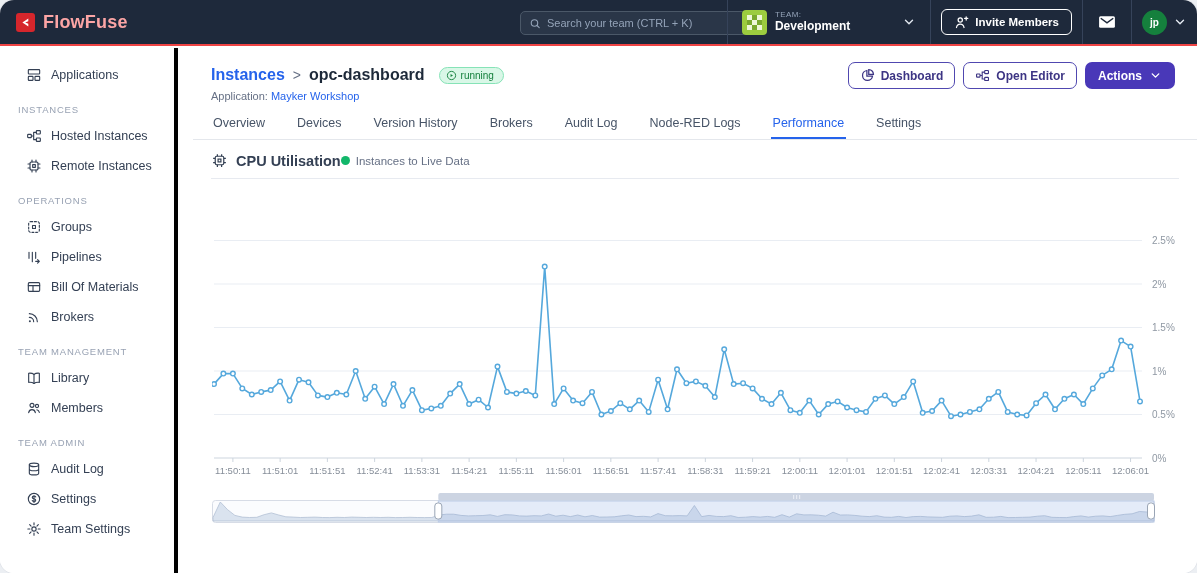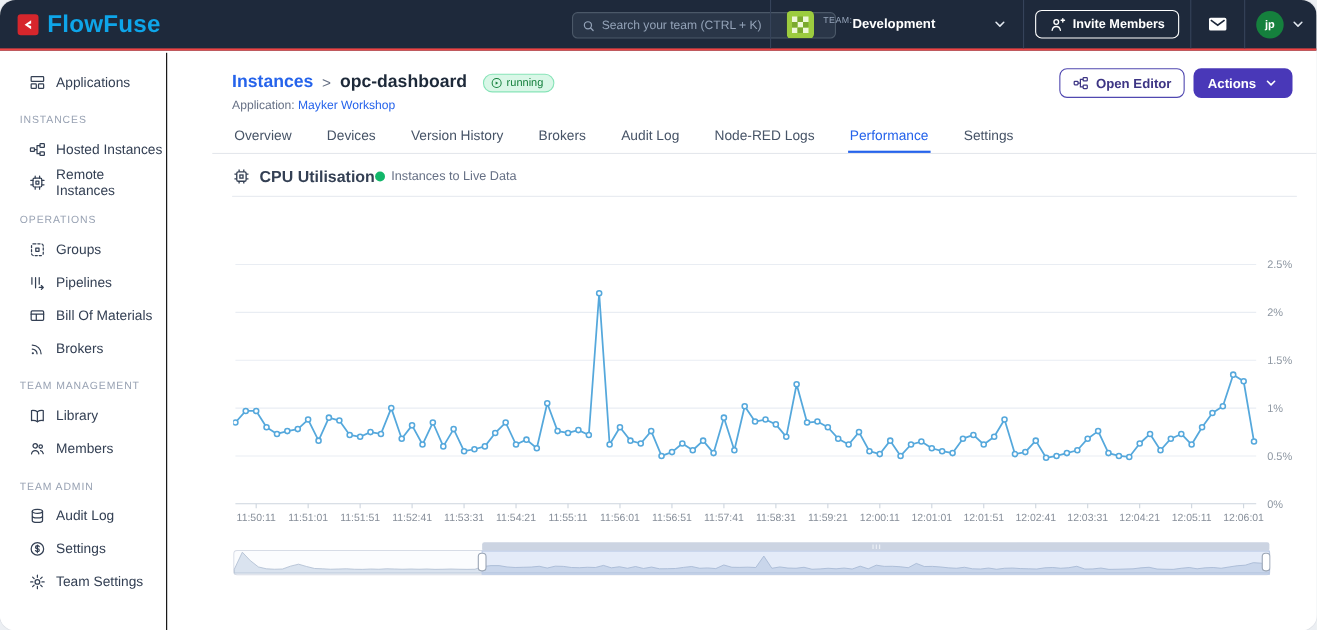--- a/index.html
+++ b/index.html
@@ -3,39 +3,39 @@
 <meta charset="utf-8">
 <style>
   * { box-sizing: border-box; margin: 0; padding: 0; }
   html,body { width:1197px; height:573px; background:#eceff3; font-family:"Liberation Sans", sans-serif; }
   #app { position:relative; width:1197px; height:573px; background:#ffffff; border-radius:14px; overflow:hidden; box-shadow:0 0 0 1px #e2e5ea; }
 
   
   .navbar { position:absolute; left:0; top:0; width:100%; height:46px; background:#1e293b; display:flex; align-items:center; border-bottom:2px solid #ef4444; }
   .brand { display:flex; align-items:center; gap:8px; padding:0 16px; }
   .brand-mark { width:19px; height:19px; border-radius:3px; background:#d6262c; display:flex; align-items:center; justify-content:center; }
-  .brand-name { color:#0ea5e9; font-size:22px; font-weight:bold; letter-spacing:.2px; }
+  .brand-name { color:#fca5a5; font-size:18px; font-weight:bold; letter-spacing:.2px; }
   .nav-search { position:absolute; left:520px; top:11px; width:240px; height:24px; background:#2a3648; border:1px solid #4b5868; border-radius:5px; display:flex; align-items:center; padding:0 8px; gap:6px; }
   .nav-search input { background:transparent; border:none; outline:none; color:#cbd5e1; font-size:11px; width:100%; font-family:"Liberation Sans",sans-serif; }
   .nav-search input::placeholder { color:#94a3b8; }
   .nav-right { position:absolute; right:10px; top:0; height:44px; display:flex; align-items:center; }
   .nav-divider { width:1px; height:44px; background:#36435a; margin:0 10px; }
   .team-chip { display:flex; align-items:center; gap:8px; padding:0 4px; cursor:pointer; }
   .team-avatar { width:25px; height:25px; border-radius:4px; overflow:hidden; background:#16202e; }
-  .team-texts { display:flex; flex-direction:row; line-height:1.1; }
+  .team-texts { display:flex; flex-direction:column; line-height:1.1; }
   .team-label { color:#94a3b8; font-size:8px; letter-spacing:.4px; }
   .team-name { color:#ffffff; font-size:12px; font-weight:bold; }
   .chev { color:#e2e8f0; display:flex; align-items:center; }
   .invite-btn { display:flex; align-items:center; gap:6px; border:1.5px solid #ffffff; border-radius:6px; height:26px; padding:0 12px; color:#ffffff; font-size:11.5px; font-weight:bold; background:transparent; cursor:pointer; }
   .icon-btn { color:#ffffff; display:flex; align-items:center; padding:0 4px; cursor:pointer; }
   .user-chip { display:flex; align-items:center; gap:6px; cursor:pointer; }
   .user-avatar { width:25px; height:25px; border-radius:50%; background:#15803d; color:#fff; font-size:10px; font-weight:bold; display:flex; align-items:center; justify-content:center; }
 
   
-  .sidebar { position:absolute; left:0; top:48px; width:152px; height:525px; background:#ffffff; border-right:1px solid #000000; padding:12px 0 0 0; }
+  .sidebar { position:absolute; left:0; top:48px; width:178px; height:525px; background:#ffffff; border-right:4px solid #000000; padding:12px 0 0 0; }
   .side-section-header { font-size:9.5px; color:#98a2b3; letter-spacing:.8px; padding:14px 0 6px 18px; }
   .side-item { display:flex; align-items:center; gap:9px; height:30px; padding-left:26px; color:#344054; font-size:12.5px; cursor:pointer; }
   .side-item .i { width:16px; height:16px; color:#344054; flex:0 0 16px; display:flex; }
   .i svg { width:100%; height:100%; }
 
   
   .main { position:absolute; left:193px; top:48px; width:1004px; height:525px; background:#ffffff; }
   .crumb-row { position:absolute; left:18px; top:18px; display:flex; align-items:center; gap:8px; }
   .crumb-link { color:#2563eb; font-size:16px; font-weight:bold; cursor:pointer; }
   .crumb-sep { color:#667085; font-size:14px; }
@@ -284,20 +284,29 @@
         </span>
         <span>running</span>
       </span>
     </div>
     <div class="app-row">
       <span>Application:</span>
       <a>Mayker Workshop</a>
     </div>
 
     <div class="header-actions">
+      <button class="btn-outline">
+        <span class="i">
+          <svg viewBox="0 0 24 24" fill="none" stroke="currentColor" stroke-width="2">
+              <path d="M11 4a8 8 0 1 0 9 9h-9z"></path>
+              <path d="M14 2.5a8 8 0 0 1 7.5 7.5H14z"></path>
+            </svg>
+        </span>
+        <span>Dashboard</span>
+      </button>
       <button class="btn-outline">
         <span class="i">
           <svg viewBox="0 0 24 24" fill="none" stroke="currentColor" stroke-width="1.8">
               <rect x="2.5" y="9.5" width="5.5" height="5" rx="1"></rect>
               <rect x="15.5" y="4" width="6" height="5" rx="1"></rect>
               <rect x="15.5" y="15" width="6" height="5" rx="1"></rect>
               <path d="M8 12h3.5m0 0V6.5h4m-4 5.5v5.5h4"></path>
             </svg>
         </span>
         <span>Open Editor</span>

